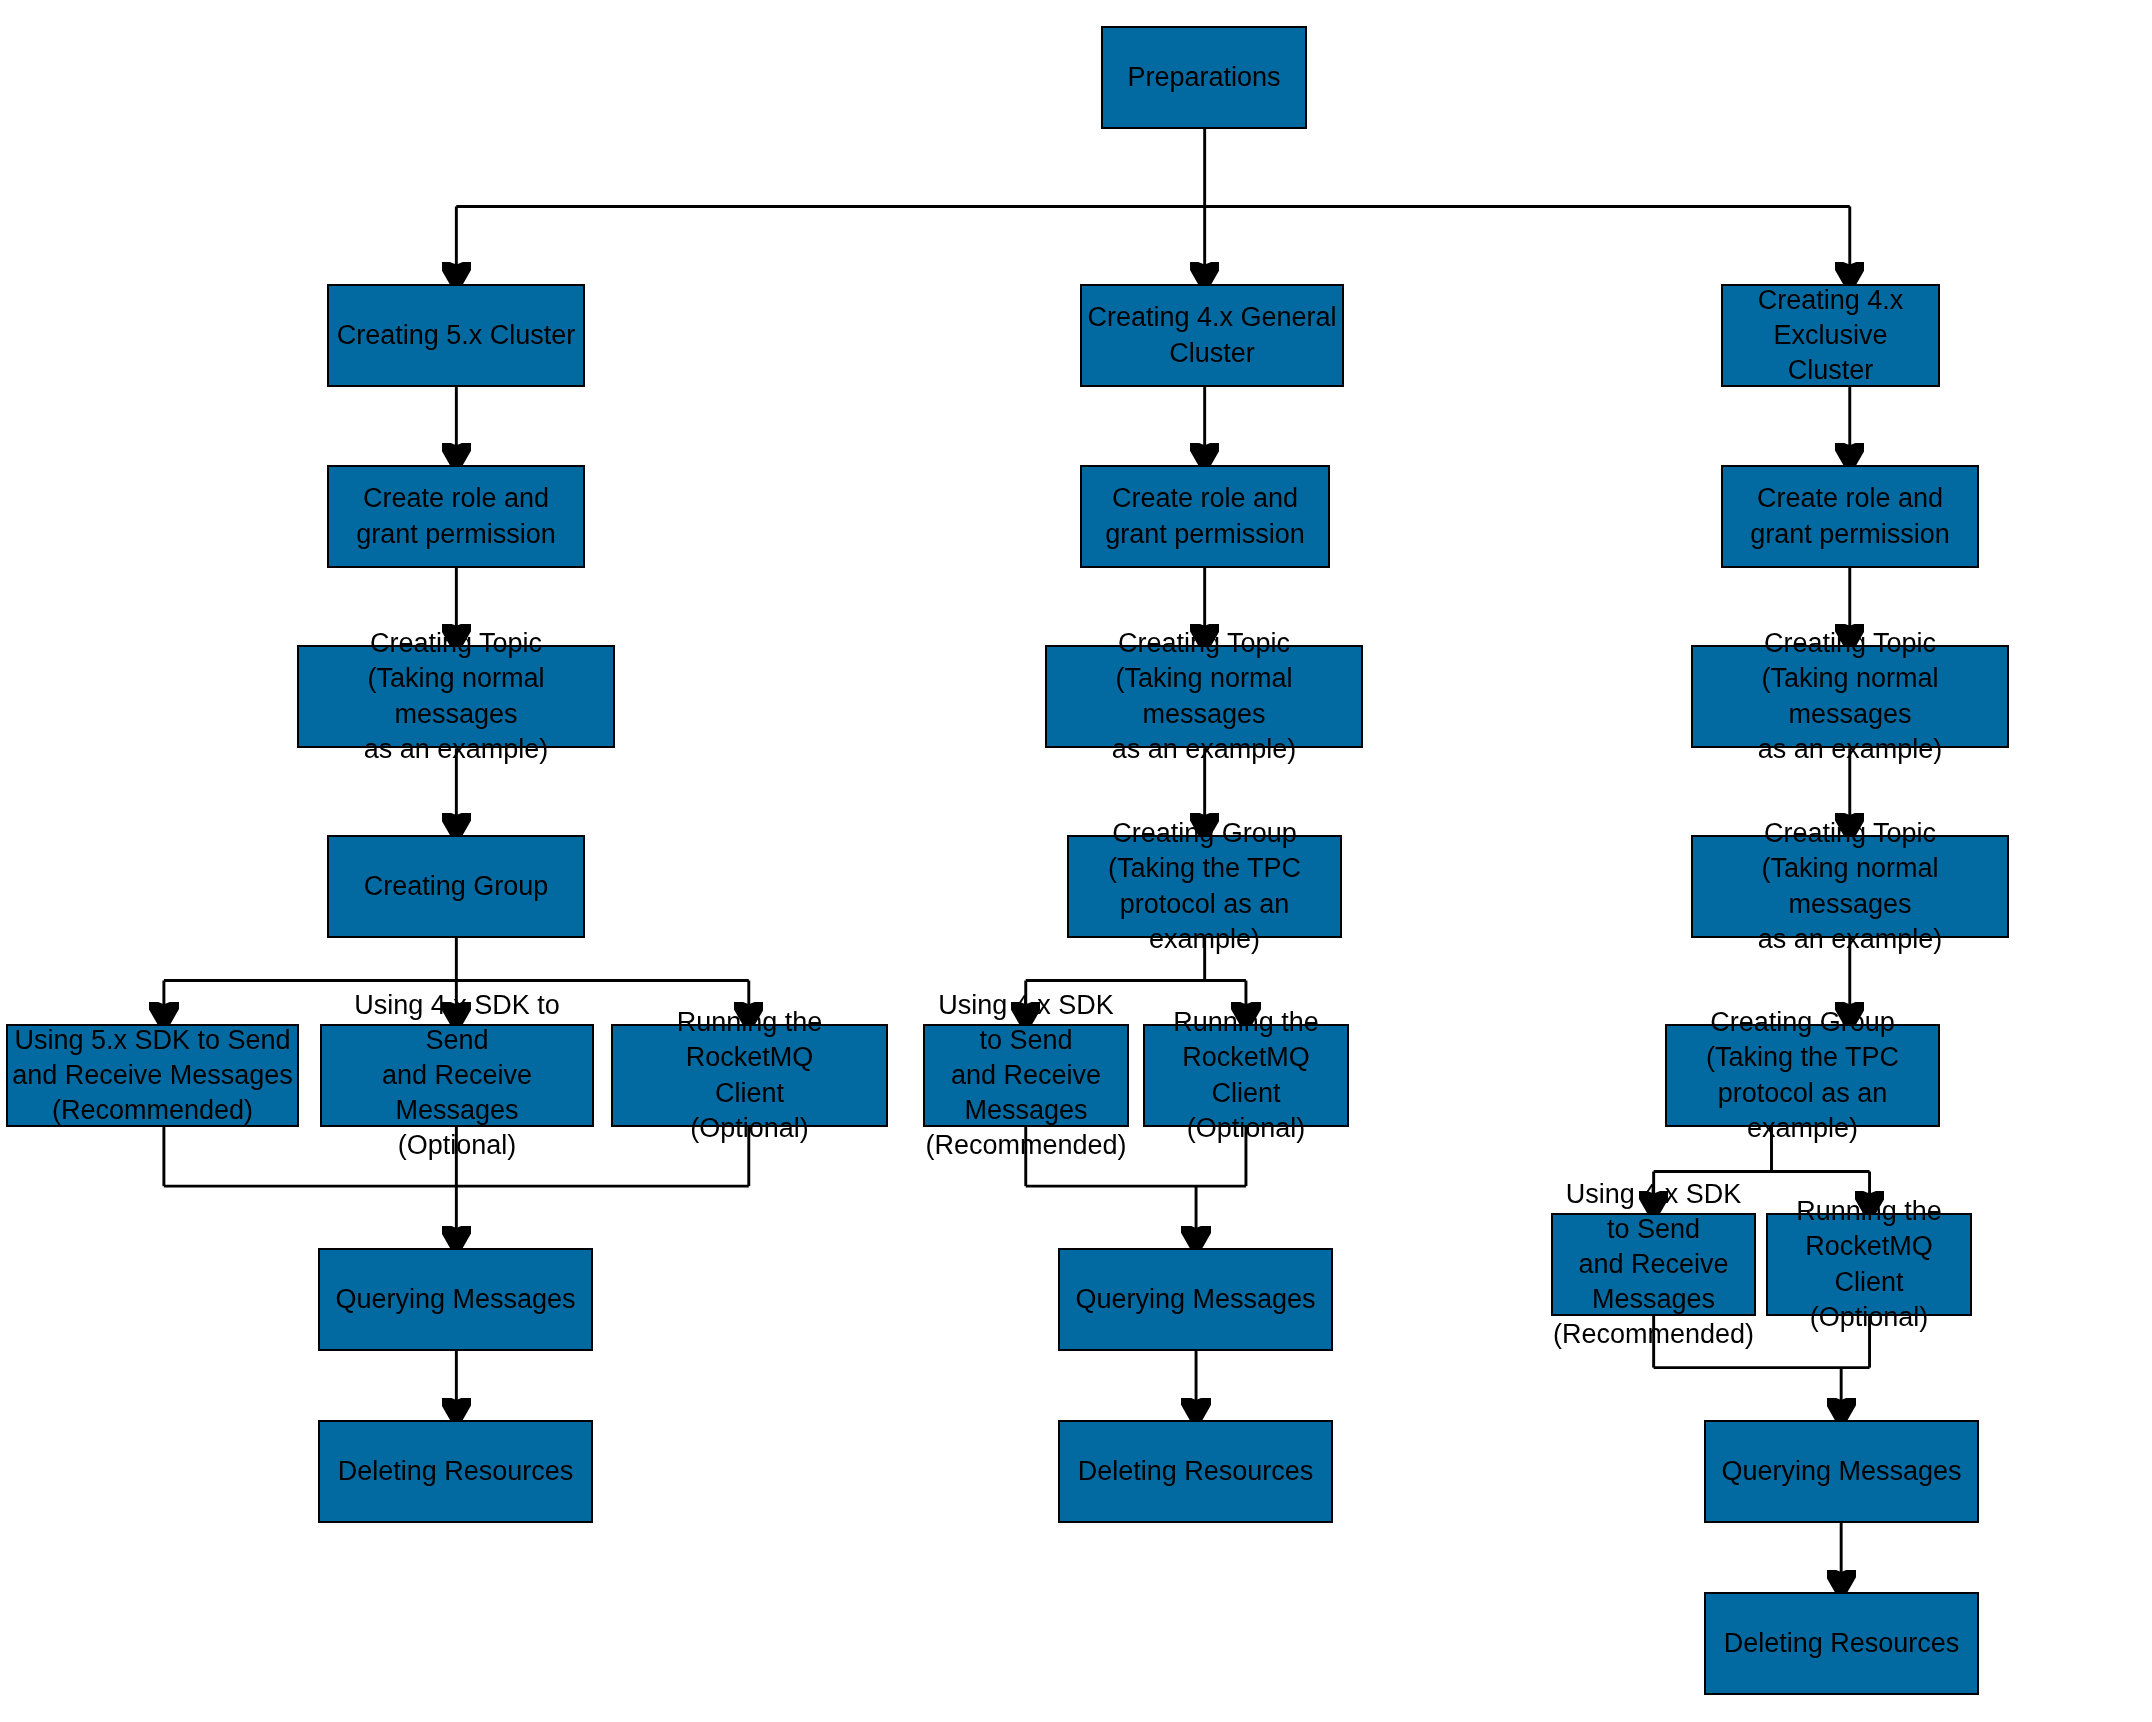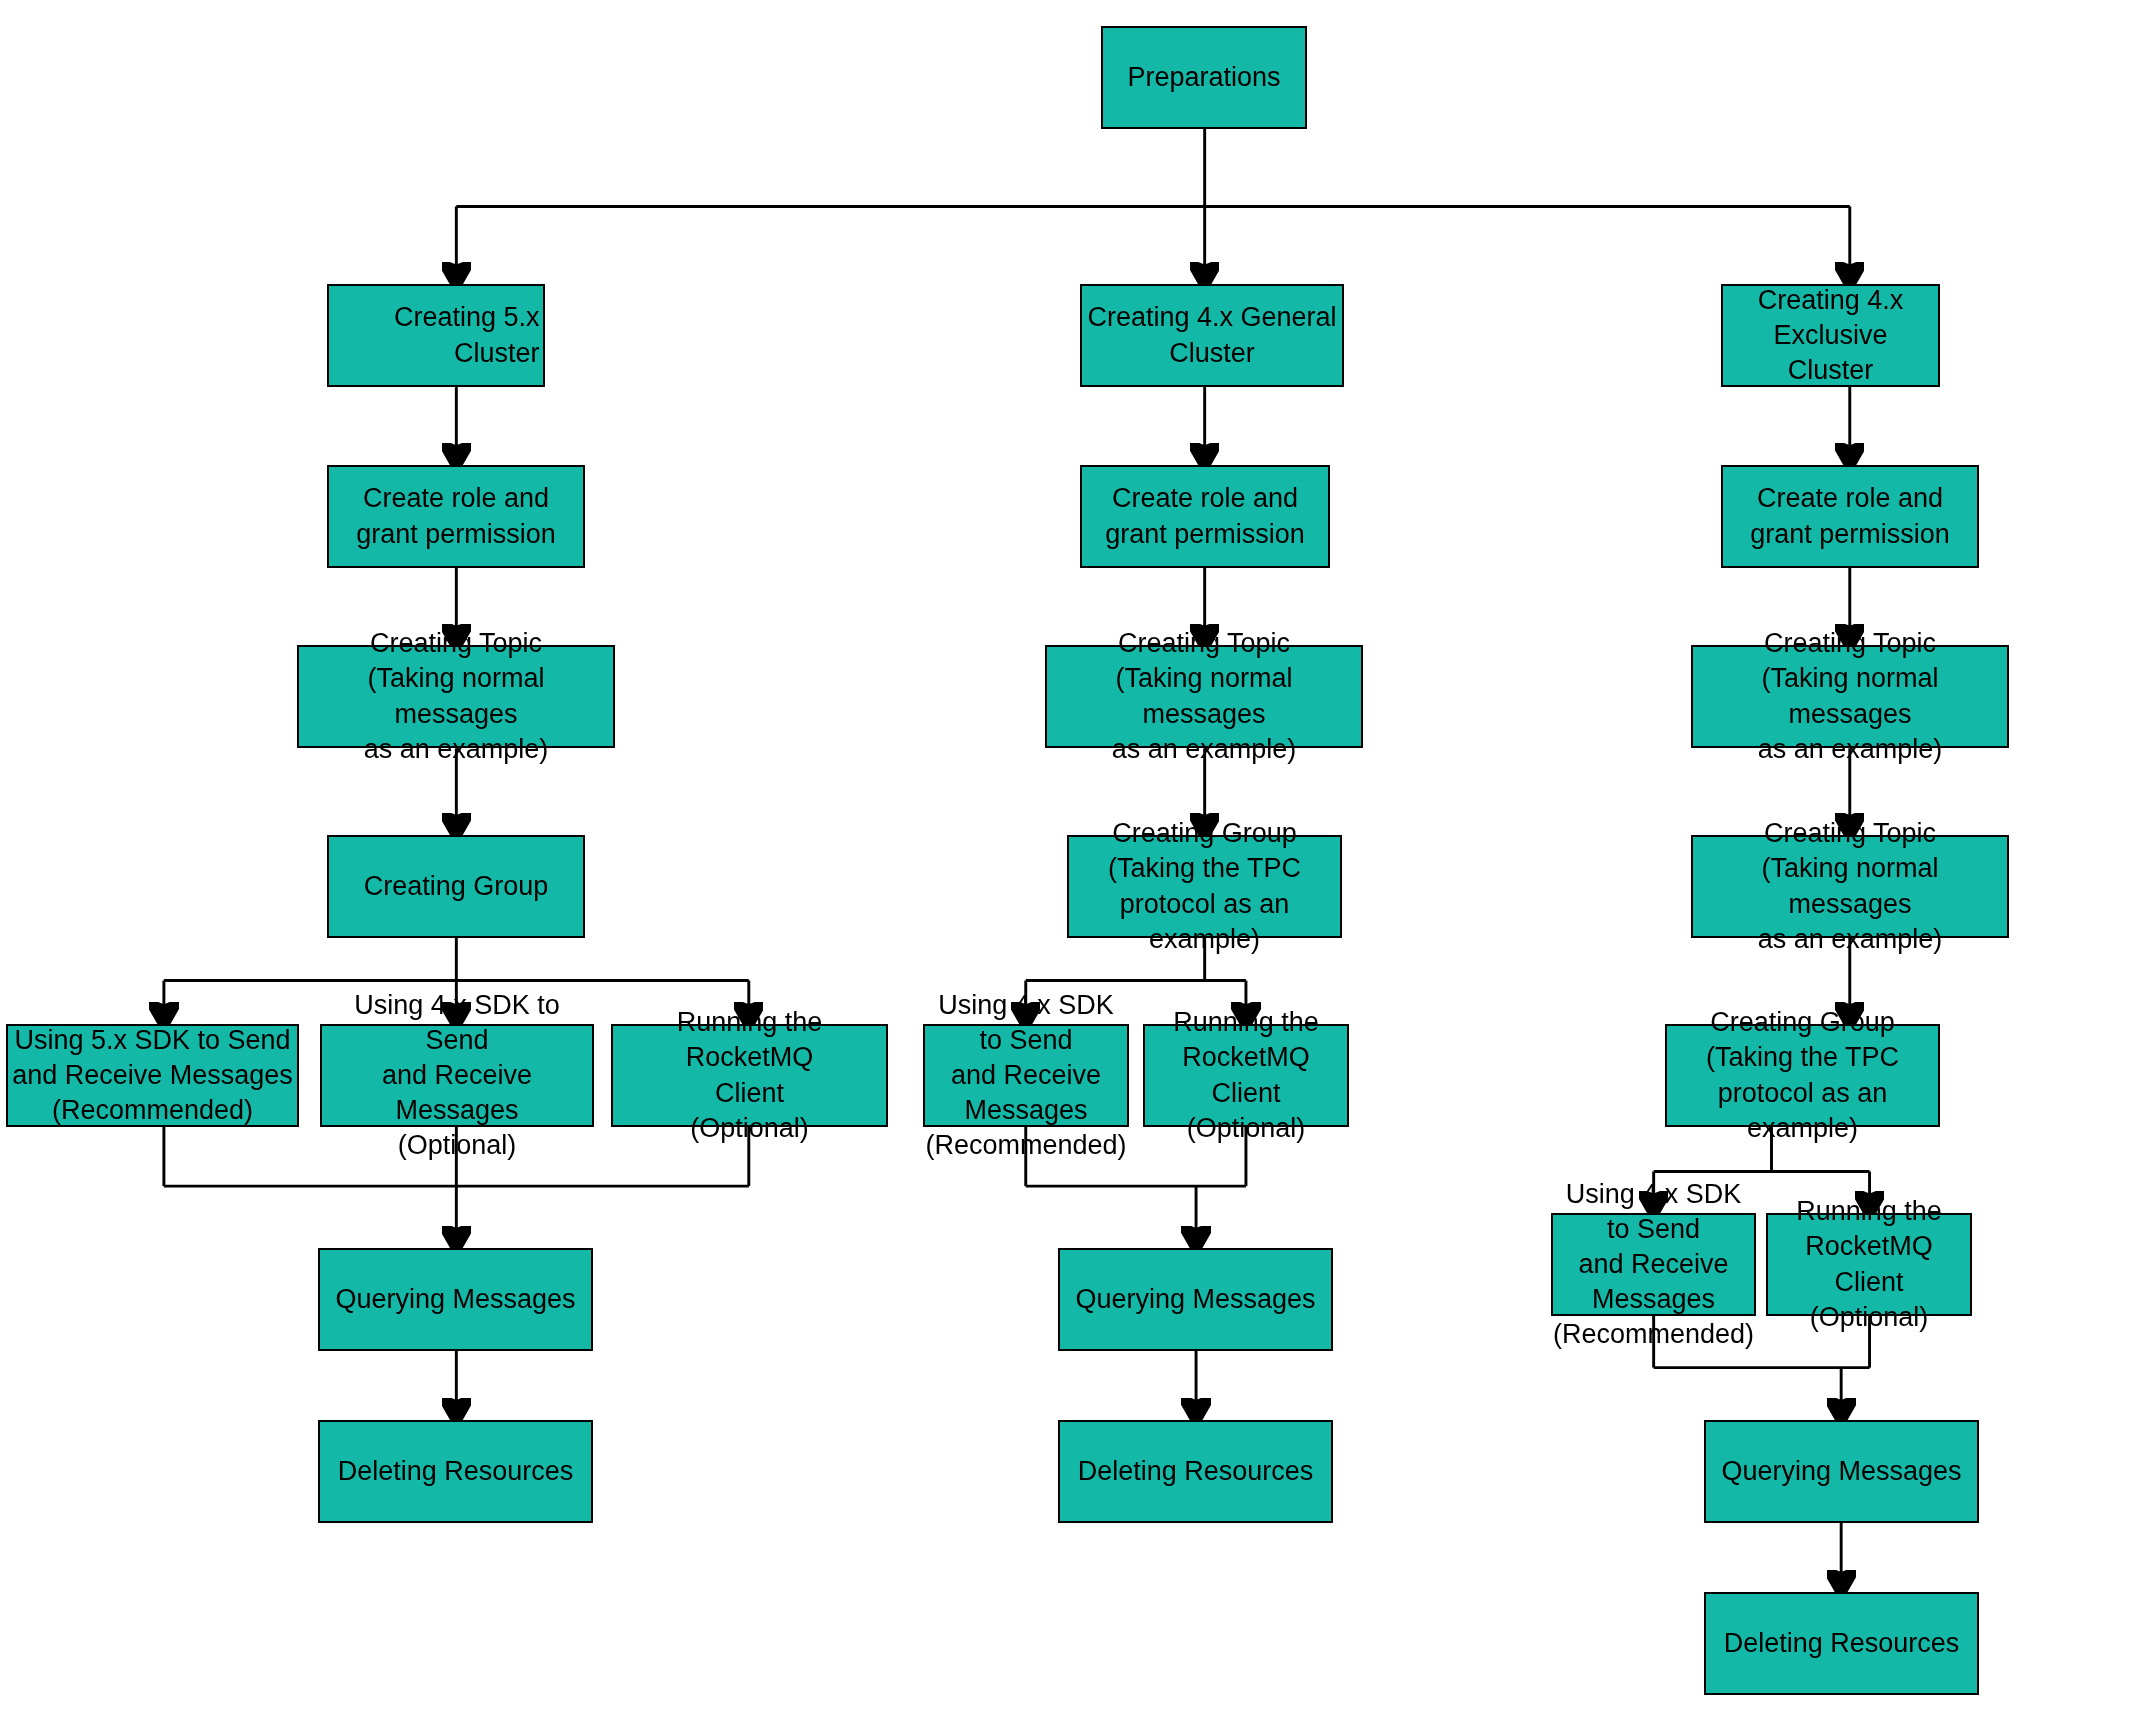--- a/index.html
+++ b/index.html
@@ -12,21 +12,21 @@
     width: 2153px;
     height: 1722px;
     background: #ffffff;
     font-family: "Liberation Sans", sans-serif;
     overflow: hidden;
   }
   .node {
     position: absolute;
     box-sizing: border-box;
     border: 2.6px solid #000000;
-    background: #14b8a6;
+    background: #0369a1;
     display: flex;
     align-items: center;
     justify-content: center;
     text-align: center;
     color: #000000;
     font-size: 27px;
     line-height: 1.30;
     z-index: 3;
     white-space: pre-line;
     padding: 1.7px 3.4px;
@@ -112,21 +112,21 @@
     <line x1="1922" y1="1530" x2="1922" y2="1590"></line>
     <line x1="2173" y1="1530" x2="2173" y2="1590"></line>
     <line x1="1922" y1="1590" x2="2173" y2="1590"></line>
     <line x1="2140" y1="1590" x2="2140" y2="1642" marker-end="url(#ah)"></line>
 
     <line x1="2140" y1="1770" x2="2140" y2="1842" marker-end="url(#ah)"></line>
   </svg>
 
   <div class="node" style="left:1101px; top:26px; width:206px; height:103px;">Preparations</div>
 
-  <div class="node" style="left:327px; top:284px; width:218px; height:103px;text-align:right;">Creating 5.x Cluster</div>
+  <div class="node" style="left:327px; top:284px; width:258px; height:103px;text-align:right;">Creating 5.x Cluster</div>
 
   <div class="node" style="left:327px; top:465px; width:258px; height:103px;">Create role and
 grant permission</div>
 
   <div class="node" style="left:297px; top:645px; width:318px; height:103px;">Creating Topic
 (Taking normal messages
 as an example)</div>
 
   <div class="node" style="left:327px; top:835px; width:258px; height:103px;">Creating Group</div>
 

